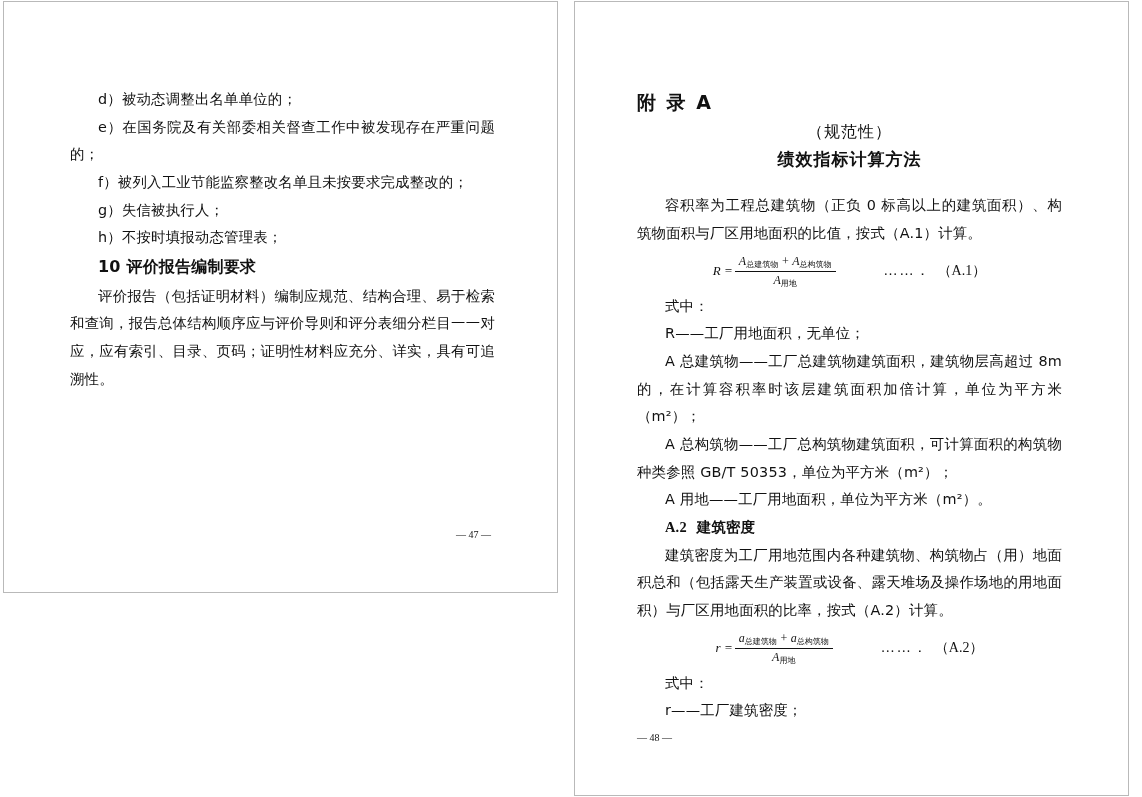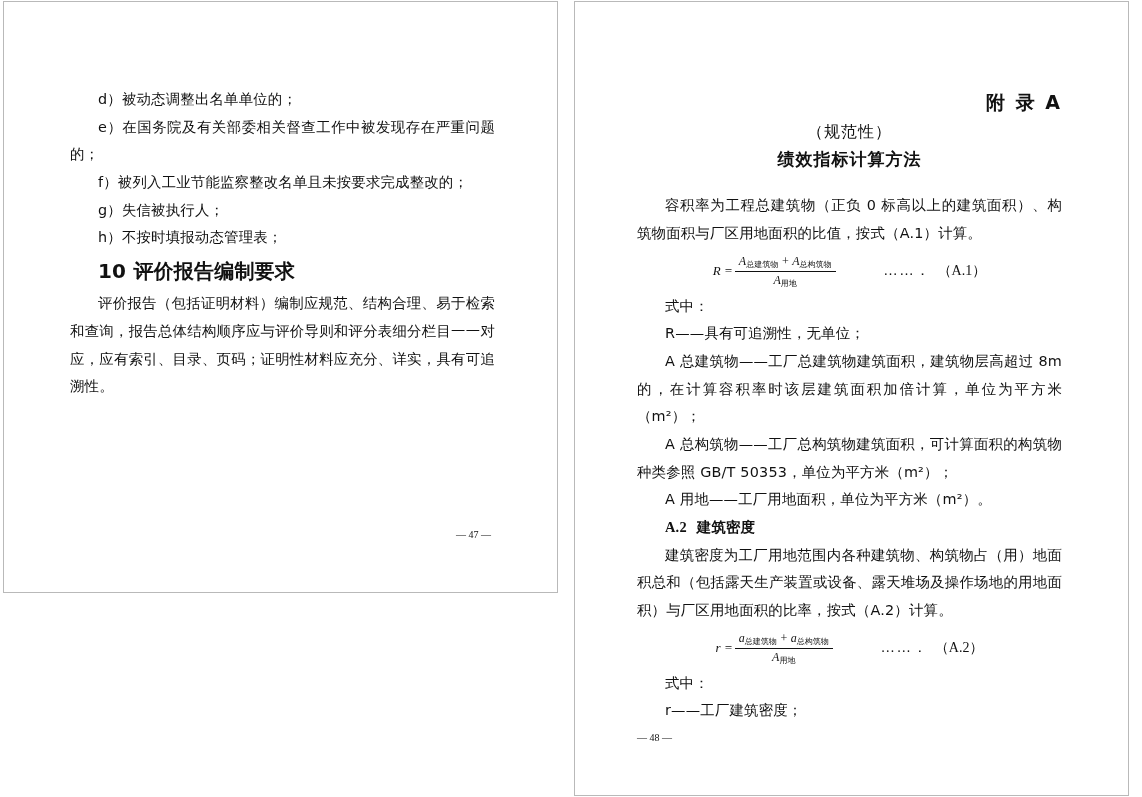--- a/index.html
+++ b/index.html
@@ -56,27 +56,27 @@
     text-align: justify;
     letter-spacing: 0.2px;
   }
   .indent {
     text-indent: 28px;
   }
   .list-item {
     text-indent: 28px;
   }
   .section-head {
-    font-size: 20px;
+    font-size: 16px;
     line-height: 1.92;
     font-weight: bold;
     text-indent: 28px;
   }
   .appendix-title {
-    text-align: right;
+    text-align: left;
     font-size: 19px;
     font-weight: bold;
     line-height: 1.7;
     letter-spacing: 2px;
   }
   .appendix-sub {
     text-align: center;
     font-size: 16px;
     font-weight: normal;
     line-height: 1.7;
@@ -198,21 +198,21 @@
             <span class="bar"></span>
             <span class="bot">A<span class="sub">用地</span></span>
           </span>
         </span>
         <span class="eqnum">
           <span class="dots">……．</span><span>（A.1）</span>
         </span>
       </div>
 
       <p class="indent">式中：</p>
-      <p class="indent">R——具有可追溯性，无单位；</p>
+      <p class="indent">R——工厂用地面积，无单位；</p>
       <p class="indent">A 总建筑物——工厂总建筑物建筑面积，建筑物层高超过 8m 的，在计算容积率时该层建筑面积加倍计算，单位为平方米（m²）；</p>
       <p class="indent">A 总构筑物——工厂总构筑物建筑面积，可计算面积的构筑物种类参照 GB/T 50353，单位为平方米（m²）；</p>
       <p class="indent">A 用地——工厂用地面积，单位为平方米（m²）。</p>
 
       <p class="sec-label">
         <span class="num">A.2</span><span>建筑密度</span>
       </p>
       <p class="indent">建筑密度为工厂用地范围内各种建筑物、构筑物占（用）地面积总和（包括露天生产装置或设备、露天堆场及操作场地的用地面积）与厂区用地面积的比率，按式（A.2）计算。</p>
 
       <div class="formula-row">

